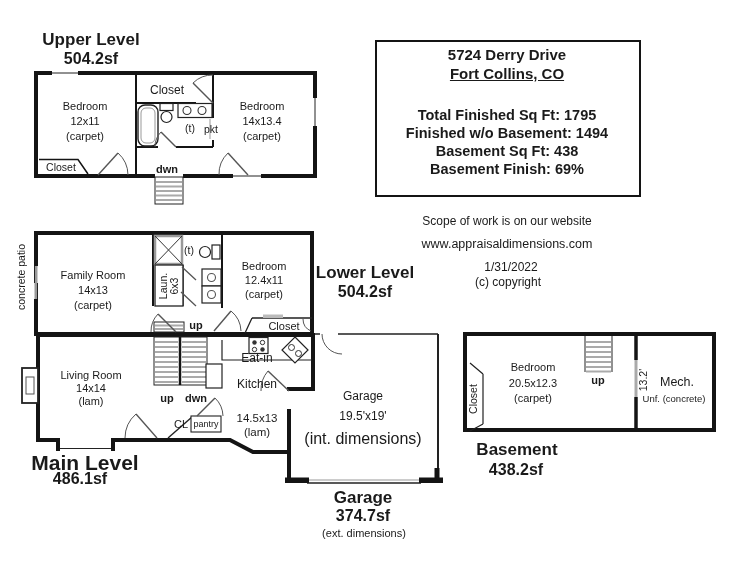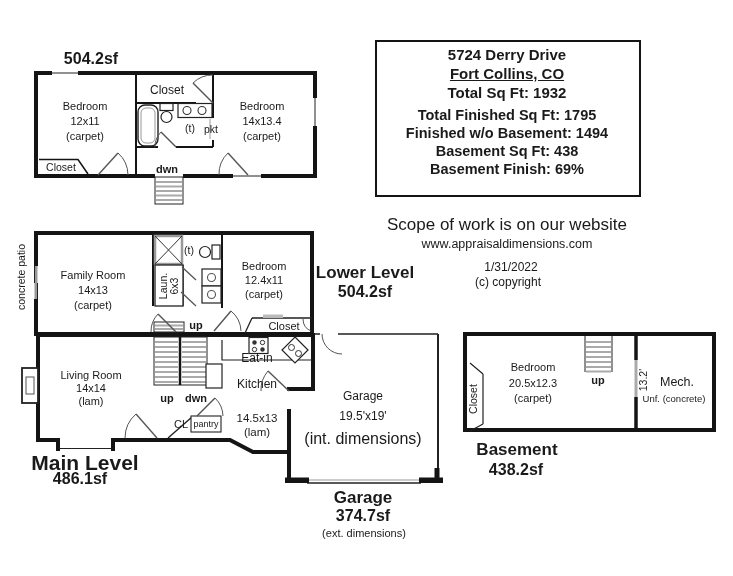--- a/index.html
+++ b/index.html
@@ -193,40 +193,40 @@
     <rect x="633" y="360" width="6" height="37" fill="#fff"></rect>
     <path d="M636,360 V397" stroke="#aaa" stroke-width="3"></path>
     <g>
       <path d="M585,336 V372 M612,336 V372" stroke="#222" stroke-width="1"></path>
       <path d="M586,342 H611 M586,347 H611 M586,352 H611 M586,357 H611 M586,362 H611 M586,367 H611 M586,371.5 H611" stroke="#aaa" stroke-width="2.2"></path>
     </g>
     <path d="M483,374 V424 M483,374 L470,363 M483,424 L470,431" stroke="#222" stroke-width="1.2" fill="none"></path>
   </g>
 </svg>
 
+  <div class="lbl b" style="left:91px;top:30px;font-size:17px">Upper Level</div>
   <div class="lbl b" style="left:91px;top:50px;font-size:16px">504.2sf</div>
   <div class="lbl b" style="left:365px;top:263px;font-size:17px">Lower Level</div>
   <div class="lbl b" style="left:365px;top:283px;font-size:16px">504.2sf</div>
   <div class="lbl b" style="left:85px;top:451px;font-size:21px">Main Level</div>
   <div class="lbl b" style="left:80px;top:470px;font-size:16px">486.1sf</div>
   <div class="lbl b" style="left:517px;top:440px;font-size:17px">Basement</div>
   <div class="lbl b" style="left:516px;top:461px;font-size:16px">438.2sf</div>
   <div class="lbl b" style="left:363px;top:488px;font-size:17px">Garage</div>
   <div class="lbl b" style="left:363px;top:507px;font-size:16px">374.7sf</div>
   <div class="lbl" style="left:364px;top:527px;font-size:11px">(ext. dimensions)</div>
 
   <div class="lbl b" style="left:507px;top:47px;font-size:15px">5724 Derry Drive</div>
   <div class="lbl b u" style="left:507px;top:66px;font-size:15px">Fort Collins, CO</div>
-  <div class="lbl b" style="left:507px;top:85px;font-size:15px">Total Sq Ft: 1932</div>
   <div class="lbl b" style="left:507px;top:107px;font-size:14.5px">Total Finished Sq Ft: 1795</div>
   <div class="lbl b" style="left:507px;top:125px;font-size:14.5px">Finished w/o Basement: 1494</div>
   <div class="lbl b" style="left:507px;top:143px;font-size:14.5px">Basement Sq Ft: 438</div>
   <div class="lbl b" style="left:507px;top:161px;font-size:14.5px">Basement Finish: 69%</div>
 
-  <div class="lbl" style="left:507px;top:215px;font-size:17px">Scope of work is on our website</div>
+  <div class="lbl" style="left:507px;top:215px;font-size:12px">Scope of work is on our website</div>
   <div class="lbl" style="left:507px;top:237px;font-size:12.5px">www.appraisaldimensions.com</div>
   <div class="lbl" style="left:511px;top:261px;font-size:12px">1/31/2022</div>
   <div class="lbl" style="left:508px;top:276px;font-size:12px">(c) copyright</div>
 
   <div class="lbl" style="left:167px;top:84px;font-size:12px">Closet</div>
   <div class="lbl" style="left:85px;top:100px;font-size:11px">Bedroom</div>
   <div class="lbl" style="left:85px;top:115px;font-size:11px">12x11</div>
   <div class="lbl" style="left:85px;top:130px;font-size:11px">(carpet)</div>
   <div class="lbl" style="left:262px;top:100px;font-size:11px">Bedroom</div>
   <div class="lbl" style="left:262px;top:115px;font-size:11px">14x13.4</div>

